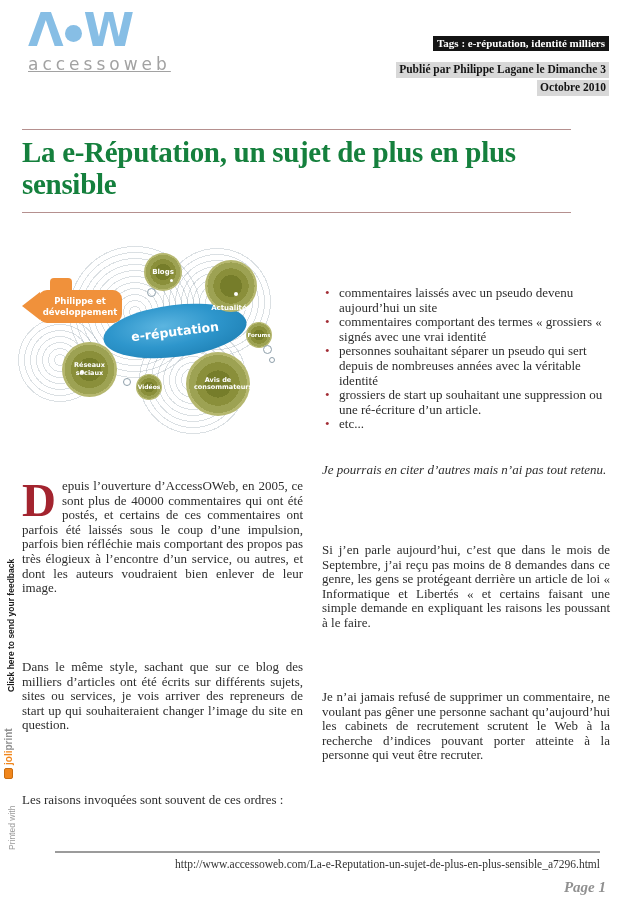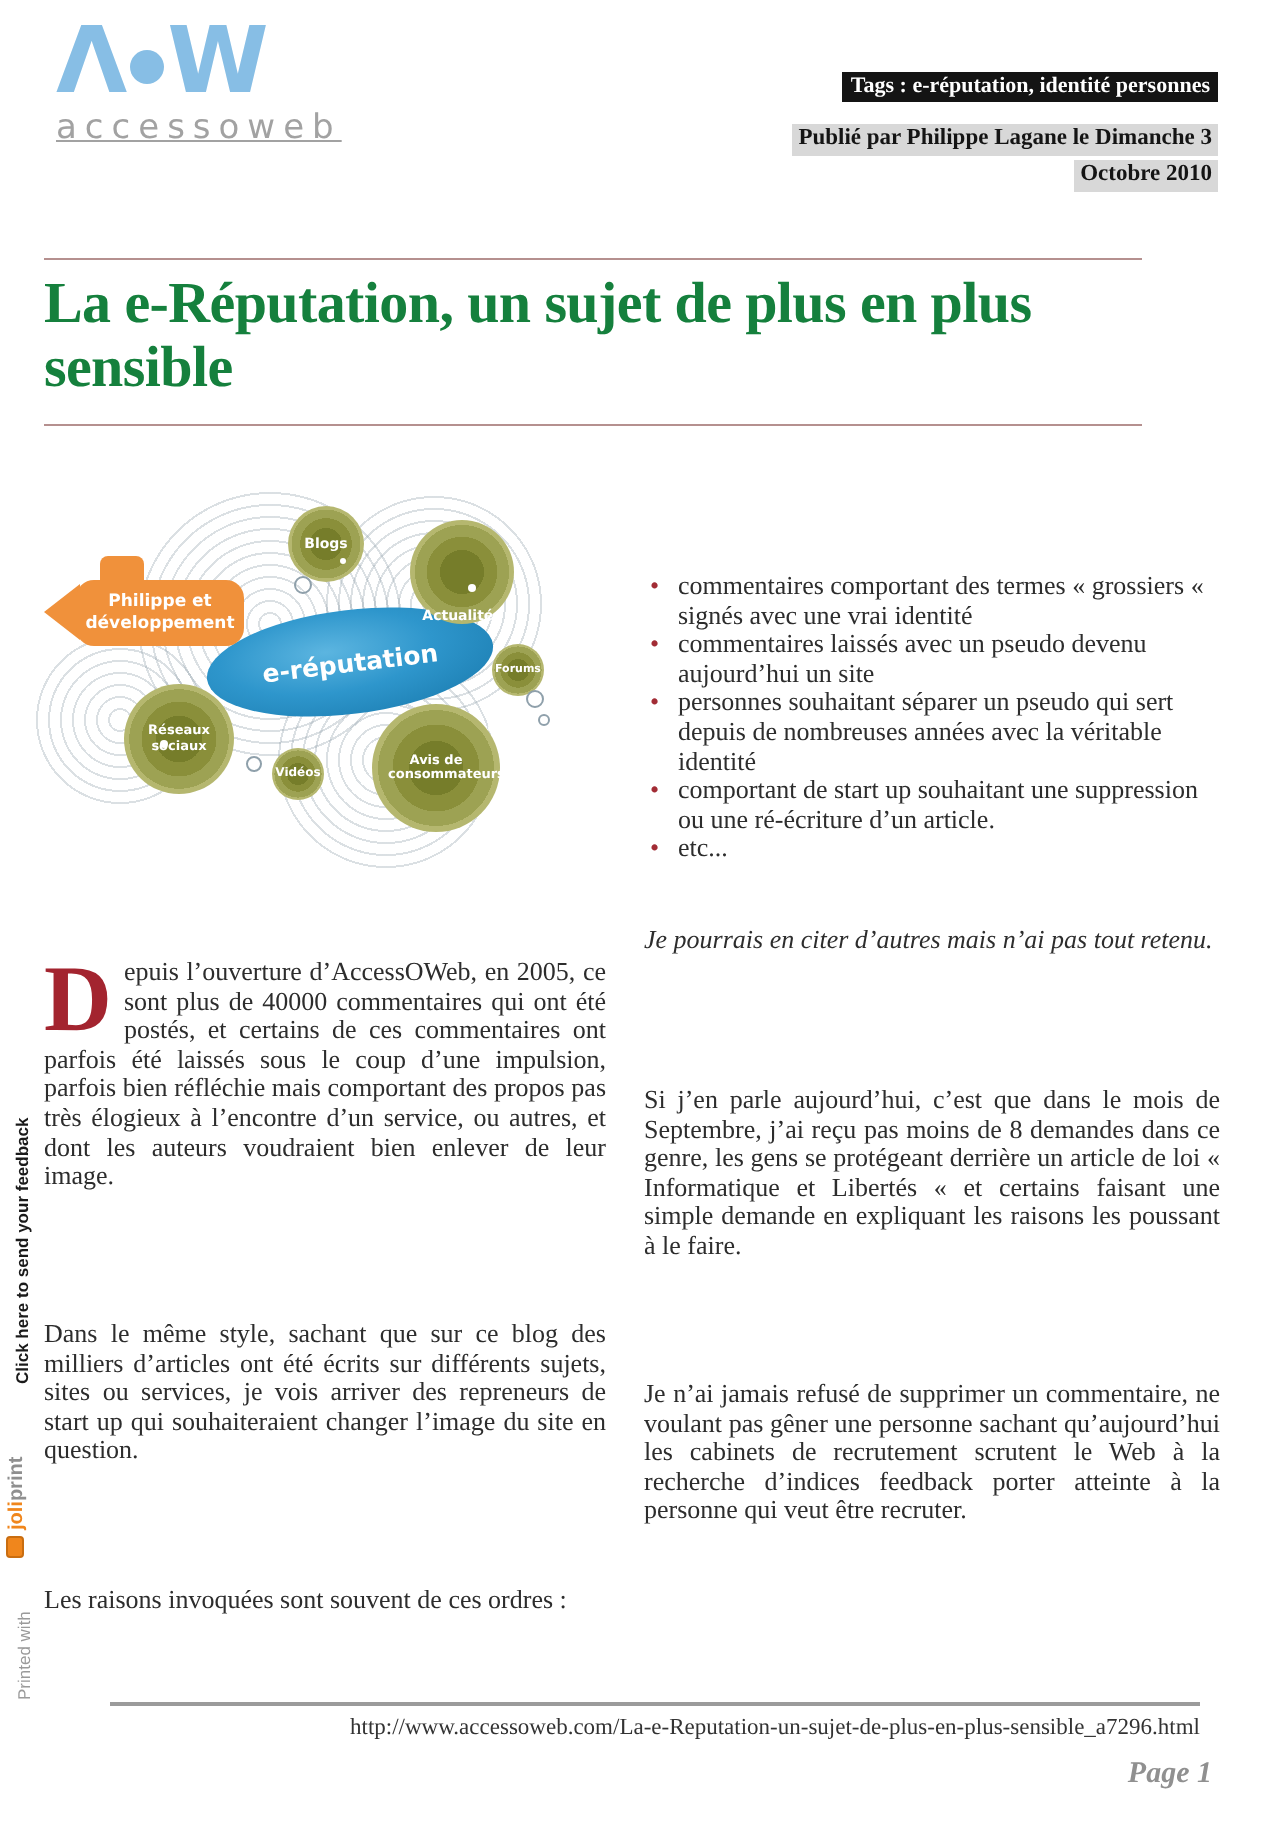--- a/index.html
+++ b/index.html
@@ -99,21 +99,21 @@
 <body>
 
 <div class="page">
 
   <div class="logo">
     <div class="logo-mark"><span>Λ</span><span class="logo-dot"></span><span>W</span></div>
     <div class="logo-word">accessoweb</div>
   </div>
 
   <div class="meta">
-    <div><span class="tags-badge">Tags : e-réputation, identité personnes</span></div>
+    <div><span class="tags-badge">Tags : e-réputation, identité milliers</span></div>
     <div class="published">
       <div><span>Publié par Philippe Lagane le Dimanche 3</span></div>
       <div><span>Octobre 2010</span></div>
     </div>
   </div>
 
   <div class="title-block">
     <hr class="rule">
     <h1>La e-Réputation, un sujet de plus en plus sensible</h1>
     <hr class="rule">
@@ -160,36 +160,36 @@
     <div class="oc" style="left:243px; top:95px; width:9px; height:9px;"></div>
     <div class="oc" style="left:249px; top:107px; width:6px; height:6px;"></div>
     <div class="oc" style="left:103px; top:128px; width:8px; height:8px;"></div>
     <div class="wdot" style="left:214px; top:42px; width:4px; height:4px;"></div>
     <div class="wdot" style="left:150px; top:29px; width:3px; height:3px;"></div>
     <div class="wdot" style="left:60px; top:120px; width:4px; height:4px;"></div>
     <div class="wdot" style="left:224px; top:112px; width:4px; height:4px;"></div>
   </div>
 
   <ul class="col reasons" style="left:322px; top:286px; width:286px;">
+    <li>commentaires laissés avec un pseudo devenu aujourd’hui un site</li>
     <li>commentaires comportant des termes « grossiers « signés avec une vrai identité</li>
-    <li>commentaires laissés avec un pseudo devenu aujourd’hui un site</li>
     <li>personnes souhaitant séparer un pseudo qui sert depuis de nombreuses années avec la véritable identité</li>
-    <li>comportant de start up souhaitant une suppression ou une ré-écriture d’un article.</li>
+    <li>grossiers de start up souhaitant une suppression ou une ré-écriture d’un article.</li>
     <li>etc...</li>
   </ul>
 
   <p class="col" style="left:22px; top:479px; width:281px;">
     <span class="dropcap">D</span><span>epuis l’ouverture d’AccessOWeb, en 2005, ce sont plus de 40000 commentaires qui ont été postés, et certains de ces commentaires ont parfois été laissés sous le coup d’une impulsion, parfois bien réfléchie mais comportant des propos pas très élogieux à l’encontre d’un service, ou autres, et dont les auteurs voudraient bien enlever de leur image.</span>
   </p>
   <p class="col" style="left:22px; top:660px; width:281px;">Dans le même style, sachant que sur ce blog des milliers d’articles ont été écrits sur différents sujets, sites ou services, je vois arriver des repreneurs de start up qui souhaiteraient changer l’image du site en question.</p>
   <p class="col" style="left:22px; top:793px; width:281px; text-align:left;">Les raisons invoquées sont souvent de ces ordres :</p>
 
   <p class="col" style="left:322px; top:463px; width:288px;font-style:italic;">Je pourrais en citer d’autres mais n’ai pas tout retenu.</p>
   <p class="col" style="left:322px; top:543px; width:288px;">Si j’en parle aujourd’hui, c’est que dans le mois de Septembre, j’ai reçu pas moins de 8 demandes dans ce genre, les gens se protégeant derrière un article de loi « Informatique et Libertés « et certains faisant une simple demande en expliquant les raisons les poussant à le faire.</p>
-  <p class="col" style="left:322px; top:690px; width:288px;">Je n’ai jamais refusé de supprimer un commentaire, ne voulant pas gêner une personne sachant qu’aujourd’hui les cabinets de recrutement scrutent le Web à la recherche d’indices feedback porter atteinte à la personne qui veut être recruter.</p>
+  <p class="col" style="left:322px; top:690px; width:288px;">Je n’ai jamais refusé de supprimer un commentaire, ne voulant pas gêner une personne sachant qu’aujourd’hui les cabinets de recrutement scrutent le Web à la recherche d’indices pouvant porter atteinte à la personne qui veut être recruter.</p>
 
   <div class="vtext v-feedback">Click here to send your feedback</div>
   <div class="vtext v-joliprint">
     <span class="jp-icon"></span><span class="jp-joli">joli</span><span class="jp-print">print</span>
   </div>
   <div class="vtext v-printed">Printed with</div>
 
   <hr class="footer-rule">
   <div class="footer-url">http://www.accessoweb.com/La-e-Reputation-un-sujet-de-plus-en-plus-sensible_a7296.html</div>
   <div class="page-num">Page 1</div>

